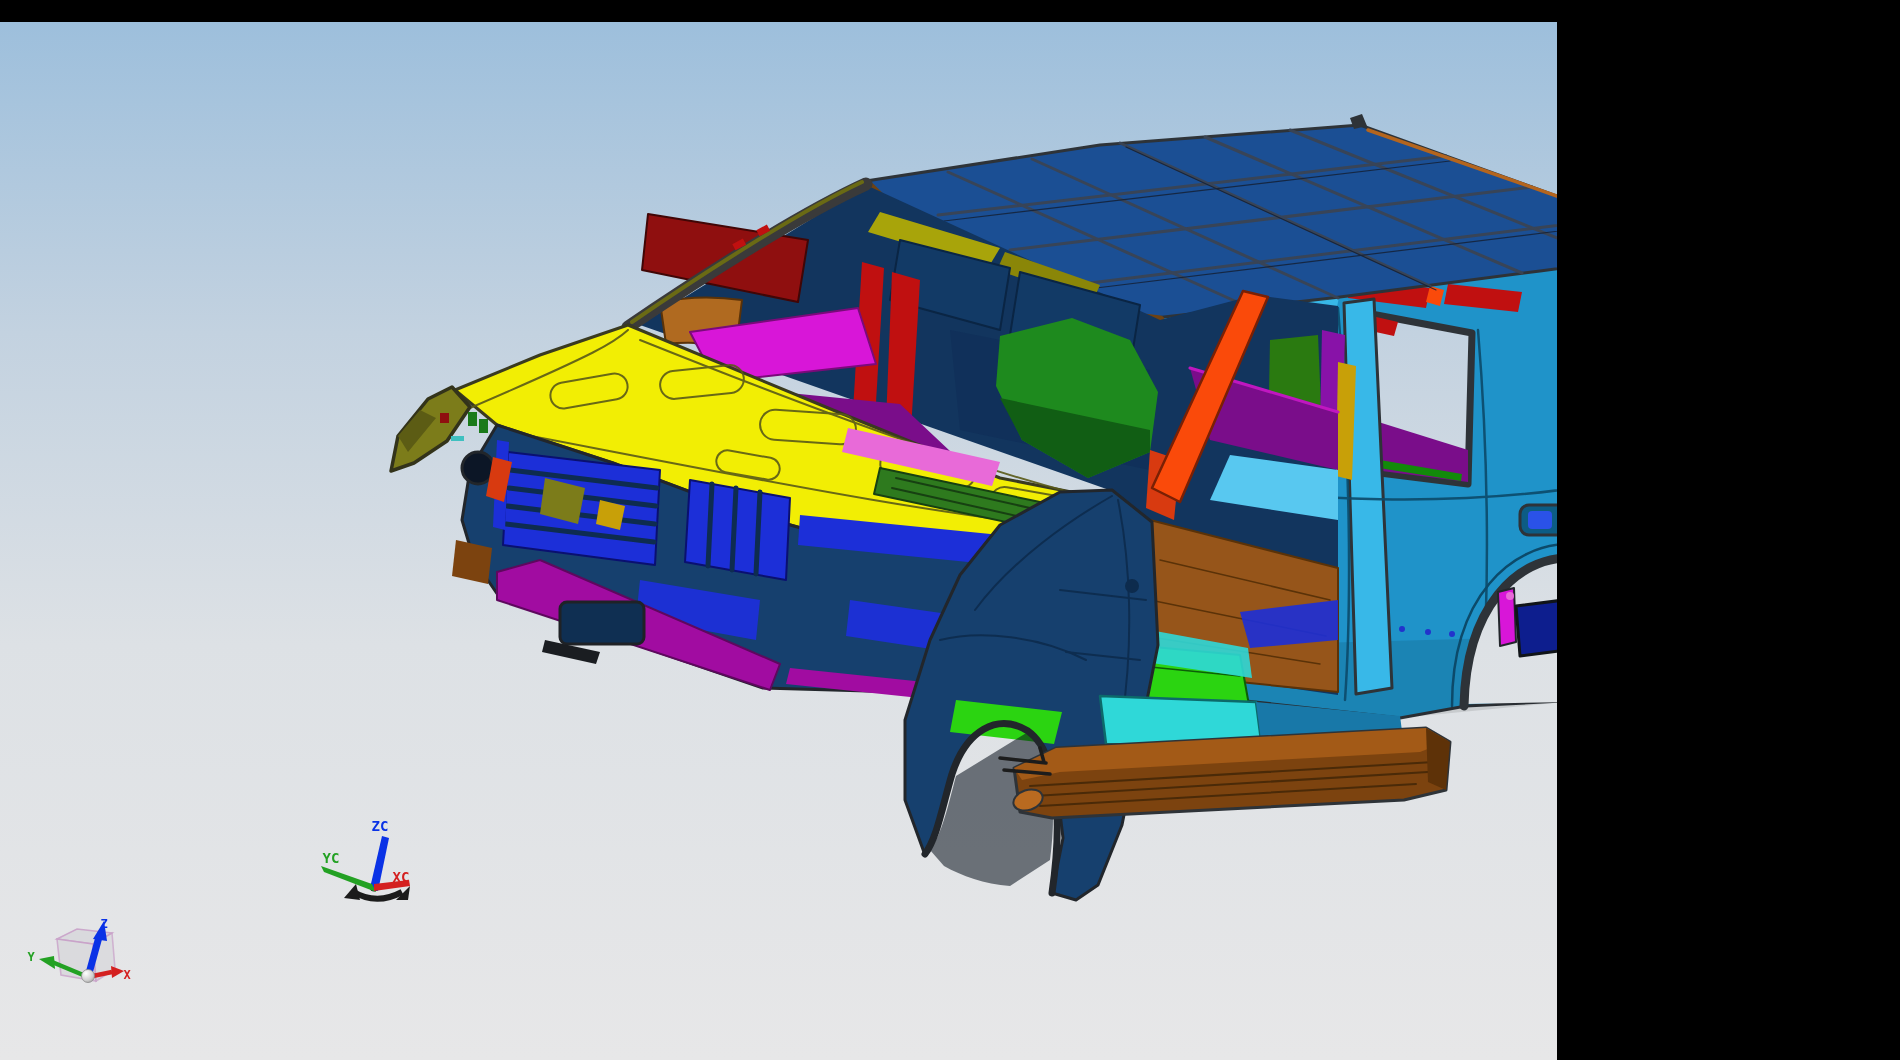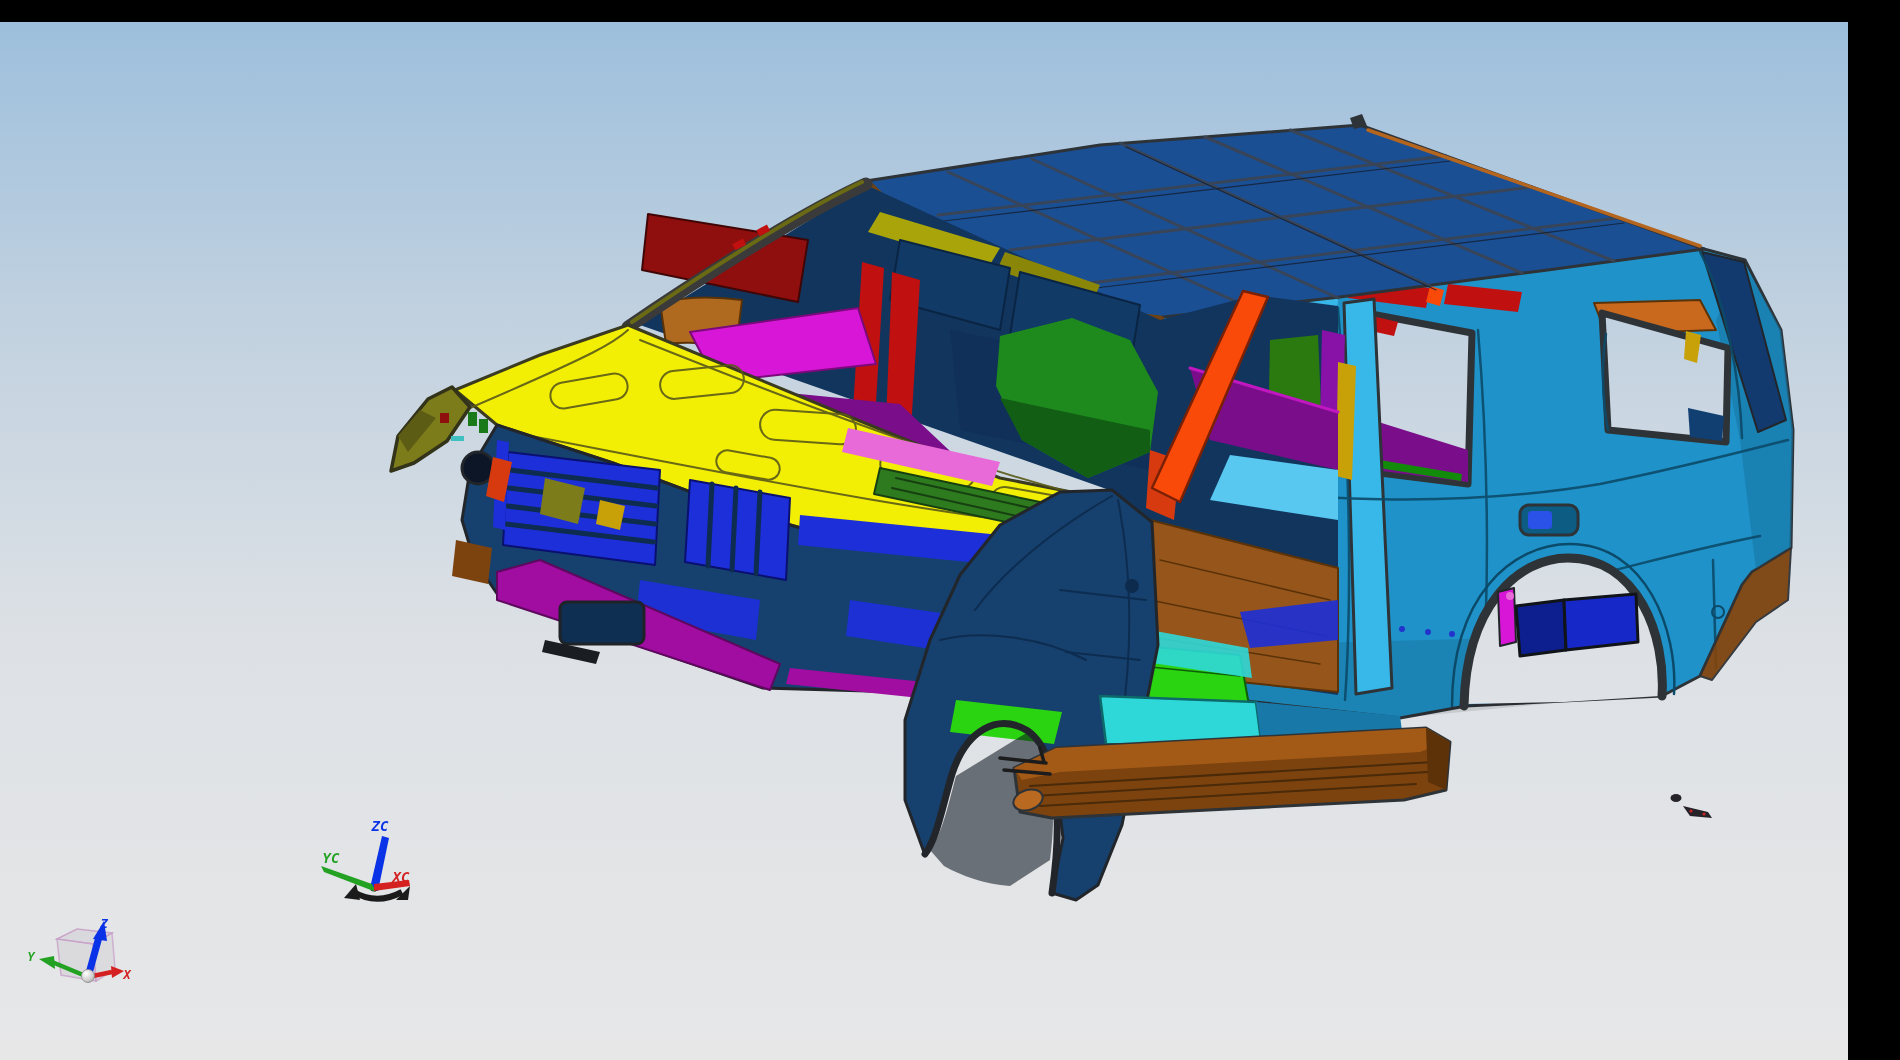--- a/index.html
+++ b/index.html
@@ -1,17 +1,17 @@
 <!DOCTYPE html>
 <html style="--bar: #000000; --sky_top: #9dbfdc; --sky_mid: #c3d2e0; --sky_low: #dde1e5; --sky_bottom: #e7e7e8; --outline: #3d3f42; --seam: #0c4a6a; --roof: #1b4f94; --roof_line: #3a4454; --body: #1f93c9; --body_dark: #1878a8; --navy: #16406e; --navy_dark: #0e2c50; --interior_navy: #12355e; --hood: #f2ee04; --hood_line: #5a5a18; --olive: #7c7c1a; --header_olive: #a8a40a; --gold: #c8a008; --green_floor: #2bd411; --green_dark: #128a0a; --seat_green: #1e8a1e; --door_green: #2a7a10; --brown_floor: #96551a; --sill_brown: #7c430f; --sill_light: #a35a17; --copper: #b06a20; --rail_brown: #6e4212; --tan_rail: #c8691e; --cyan: #2fd8d8; --cyan_light: #58c8f0; --pillar_cyan: #38b8e8; --orange: #fa4a0a; --orange_dark: #d83a10; --red: #c01010; --dark_red: #8f0f0f; --magenta: #d816d8; --magenta_deep: #a10ca1; --purple: #7a0d8a; --purple_inner: #8812a8; --blue_frame: #1c2fd8; --blue_box: #1628c8; --bumper: #0f2f52; --pink: #e86ad8; --axis_x: #d42020; --axis_y: #23a123; --axis_z: #0a32e6; --cube_edge: #c9a2c9; --cube_face: #d8d8dc; --black_part: #26222a;"><head>
 <meta charset="utf-8">
 <style>
   html,body{margin:0;padding:0;background:#000;}
-  .screen{position:relative;width:1848px;height:1060px;background:var(--bar,#000);overflow:hidden;
-          font-family:"DejaVu Sans","Liberation Sans",sans-serif;font-style:italic;}
+  .screen{position:relative;width:1557px;height:1060px;background:var(--bar,#000);overflow:hidden;
+          font-family:"DejaVu Sans","Liberation Sans",sans-serif;}
   svg{position:absolute;left:0;top:0;display:block;}
   text{font-family:"DejaVu Sans Mono","Liberation Mono",monospace;font-weight:bold;}
 </style>
 </head>
 <body>
 
 <div class="screen">
 <svg width="1900" height="1060" viewBox="0 0 1900 1060">
   <defs>
     <linearGradient id="sky" x1="0" y1="22" x2="0" y2="1060" gradientUnits="userSpaceOnUse">

